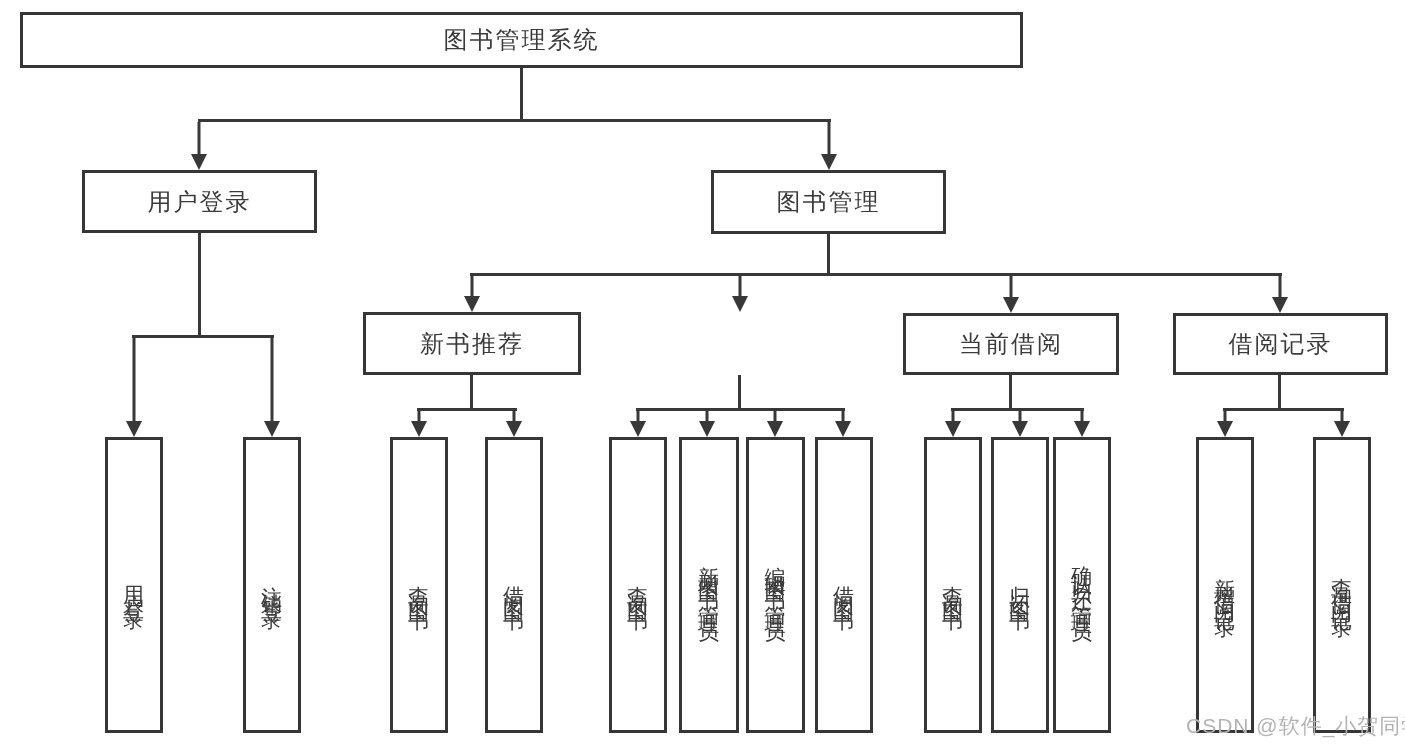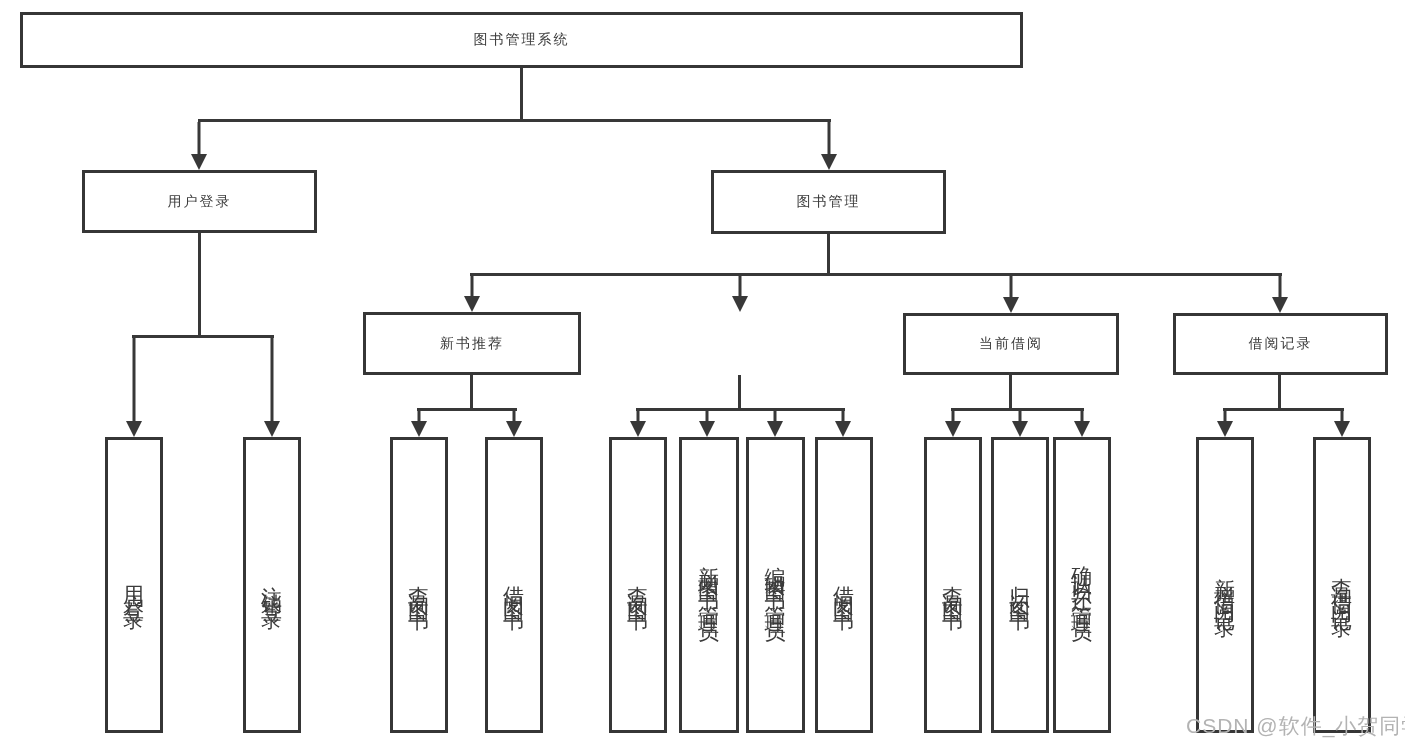--- a/index.html
+++ b/index.html
@@ -23,21 +23,21 @@
     background: var(--bg);
   }
   .node {
     position: absolute;
     border: 3px solid var(--border);
     background: #fff;
     color: var(--text);
     display: flex;
     align-items: center;
     justify-content: center;
-    font-size: 14px;
+    font-size: 24px;
     letter-spacing: 2px;
     white-space: nowrap;
     z-index: 2;
   }
   .leaf {
     position: absolute;
     top: 437px;
     height: 296px;
     width: 58px;
     border: 3px solid var(--border);

